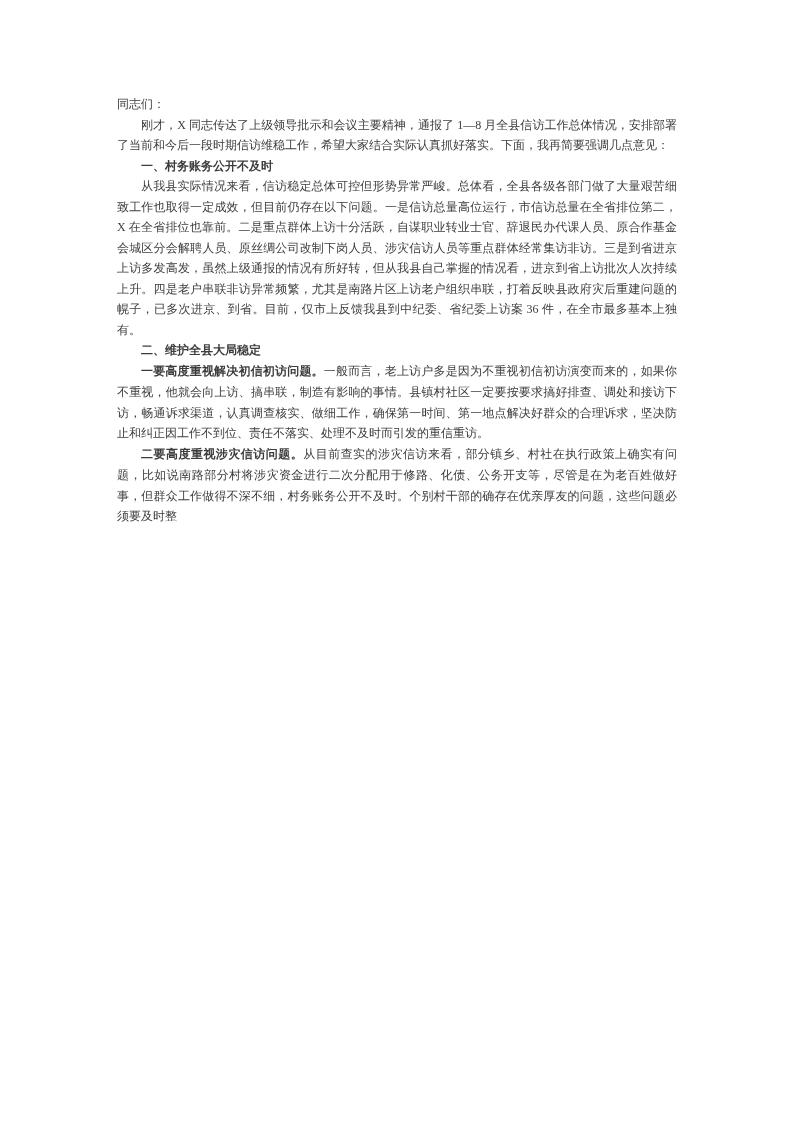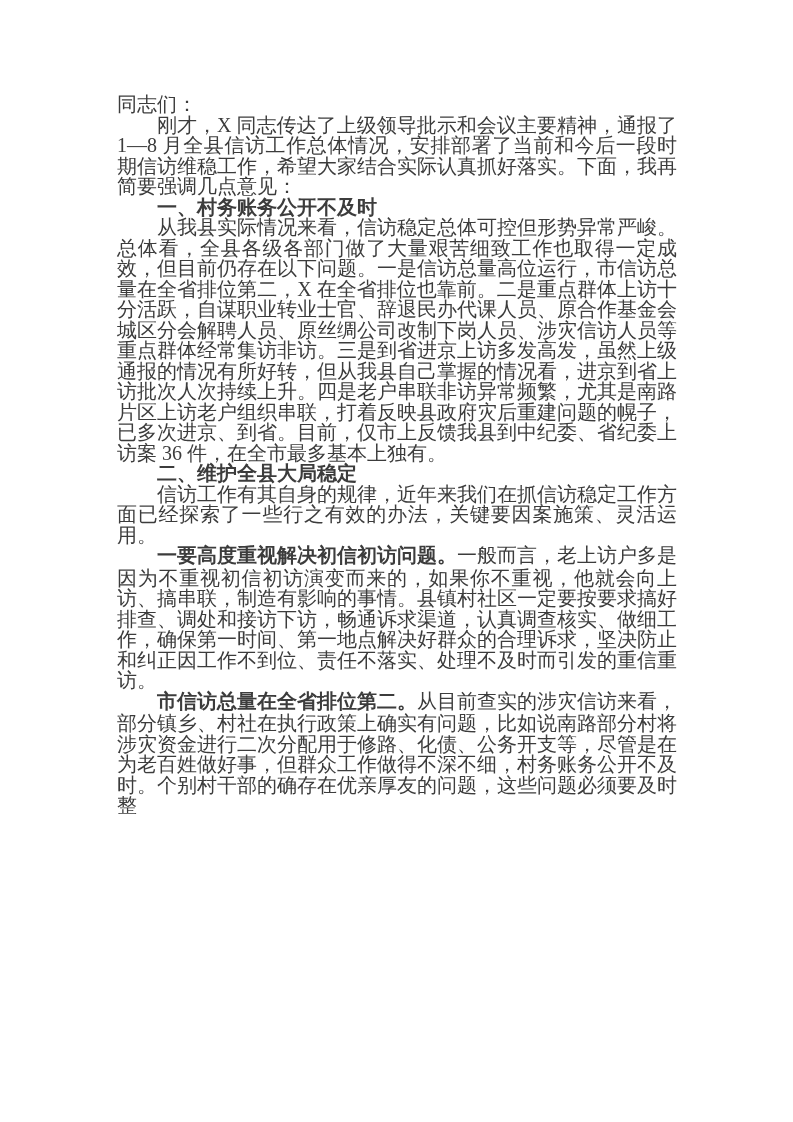--- a/index.html
+++ b/index.html
@@ -13,21 +13,21 @@
     height: 1122px;
     background: #ffffff;
     overflow: hidden;
   }
   .content {
     position: absolute;
     left: 117px;
     top: 94px;
     width: 560px;
     font-family: "Liberation Serif", "DejaVu Serif", serif;
-    font-size: 20px;
+    font-size: 12px;
     line-height: 20.5px;
     color: #3c3c3c;
     text-align: justify;
   }
   .content p {
     margin: 0;
     padding: 0;
     text-indent: 2em;
   }
   .content p.salutation {
@@ -45,17 +45,16 @@
 </head>
 <body>
 
 <div class="page" style="background: rgb(255, 255, 255);">
   <div class="content" style="color: rgb(60, 60, 60);">
       <p class="salutation">同志们：</p>
       <p class="body">刚才，X 同志传达了上级领导批示和会议主要精神，通报了 1—8 月全县信访工作总体情况，安排部署了当前和今后一段时期信访维稳工作，希望大家结合实际认真抓好落实。下面，我再简要强调几点意见：</p>
       <p class="heading">一、村务账务公开不及时</p>
       <p class="body">从我县实际情况来看，信访稳定总体可控但形势异常严峻。总体看，全县各级各部门做了大量艰苦细致工作也取得一定成效，但目前仍存在以下问题。一是信访总量高位运行，市信访总量在全省排位第二，X 在全省排位也靠前。二是重点群体上访十分活跃，自谋职业转业士官、辞退民办代课人员、原合作基金会城区分会解聘人员、原丝绸公司改制下岗人员、涉灾信访人员等重点群体经常集访非访。三是到省进京上访多发高发，虽然上级通报的情况有所好转，但从我县自己掌握的情况看，进京到省上访批次人次持续上升。四是老户串联非访异常频繁，尤其是南路片区上访老户组织串联，打着反映县政府灾后重建问题的幌子，已多次进京、到省。目前，仅市上反馈我县到中纪委、省纪委上访案 36 件，在全市最多基本上独有。</p>
       <p class="heading">二、维护全县大局稳定</p>
-      <p class="body">信访工作有其自身的规律，近年来我们在抓信访稳定工作方面已经探索了一些行之有效的办法，关键要因案施策、灵活运用。</p>
       <p class="body"><span class="lead">一要高度重视解决初信初访问题。</span>一般而言，老上访户多是因为不重视初信初访演变而来的，如果你不重视，他就会向上访、搞串联，制造有影响的事情。县镇村社区一定要按要求搞好排查、调处和接访下访，畅通诉求渠道，认真调查核实、做细工作，确保第一时间、第一地点解决好群众的合理诉求，坚决防止和纠正因工作不到位、责任不落实、处理不及时而引发的重信重访。</p>
-      <p class="body"><span class="lead">市信访总量在全省排位第二。</span>从目前查实的涉灾信访来看，部分镇乡、村社在执行政策上确实有问题，比如说南路部分村将涉灾资金进行二次分配用于修路、化债、公务开支等，尽管是在为老百姓做好事，但群众工作做得不深不细，村务账务公开不及时。个别村干部的确存在优亲厚友的问题，这些问题必须要及时整</p>
+      <p class="body"><span class="lead">二要高度重视涉灾信访问题。</span>从目前查实的涉灾信访来看，部分镇乡、村社在执行政策上确实有问题，比如说南路部分村将涉灾资金进行二次分配用于修路、化债、公务开支等，尽管是在为老百姓做好事，但群众工作做得不深不细，村务账务公开不及时。个别村干部的确存在优亲厚友的问题，这些问题必须要及时整</p>
     </div>
 </div>
 
 </body></html>

